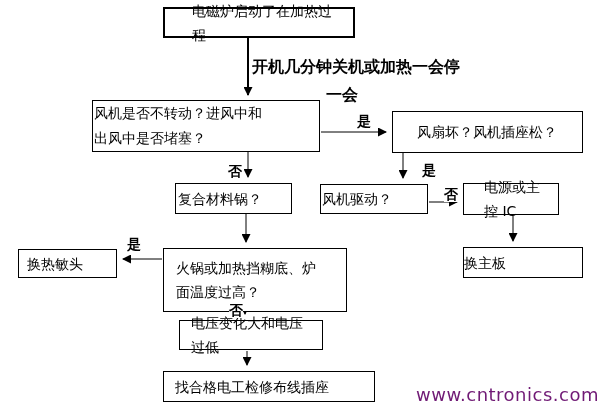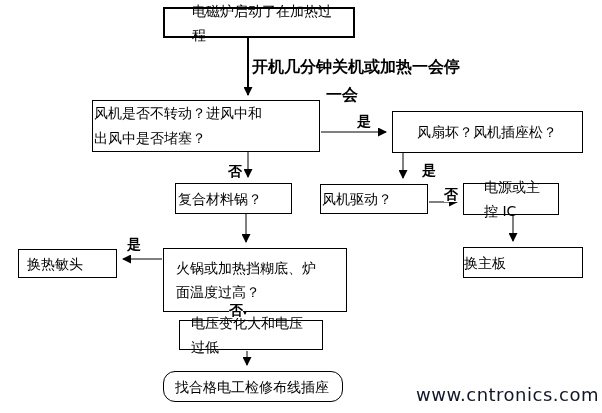--- a/index.html
+++ b/index.html
@@ -66,24 +66,24 @@
 
   <div class="node" style="left:18px;top:249px;width:99px;height:29px;">换热敏头</div>
 
   <div class="node" style="left:163px;top:248px;width:184px;height:64px;padding-left:12px;">火锅或加热挡糊底、炉
 面温度过高？</div>
 
   <div class="node" style="left:463px;top:247px;width:120px;height:31px;padding-left:0;">换主板</div>
 
   <div class="node" style="left:163px;top:320px;width:144px;height:30px;padding-left:11px;margin-left:16px;">电压变化大和电压过低</div>
 
-  <div class="node" style="left:163px;top:371px;width:180px;height:31px;padding-left:11px;border-radius:12px;">找合格电工检修布线插座</div>
+  <div class="node" style="left:163px;top:371px;width:212px;height:31px;padding-left:11px;">找合格电工检修布线插座</div>
 
   <span class="edge-label" style="left:357px;top:114px;">是</span>
   <span class="edge-label" style="left:422px;top:163px;">是</span>
   <span class="edge-label" style="left:444px;top:187px;">否</span>
   <span class="edge-label" style="left:228px;top:164px;">否</span>
   <span class="edge-label" style="left:127px;top:237px;">是</span>
   <span class="edge-label" style="left:229px;top:303px;">否</span>
 
-  <div class="watermark" style="color: #0f172a;">www.cntronics.com</div>
+  <div class="watermark" style="color: #701a75;">www.cntronics.com</div>
 
 </div>
 
 </body></html>

